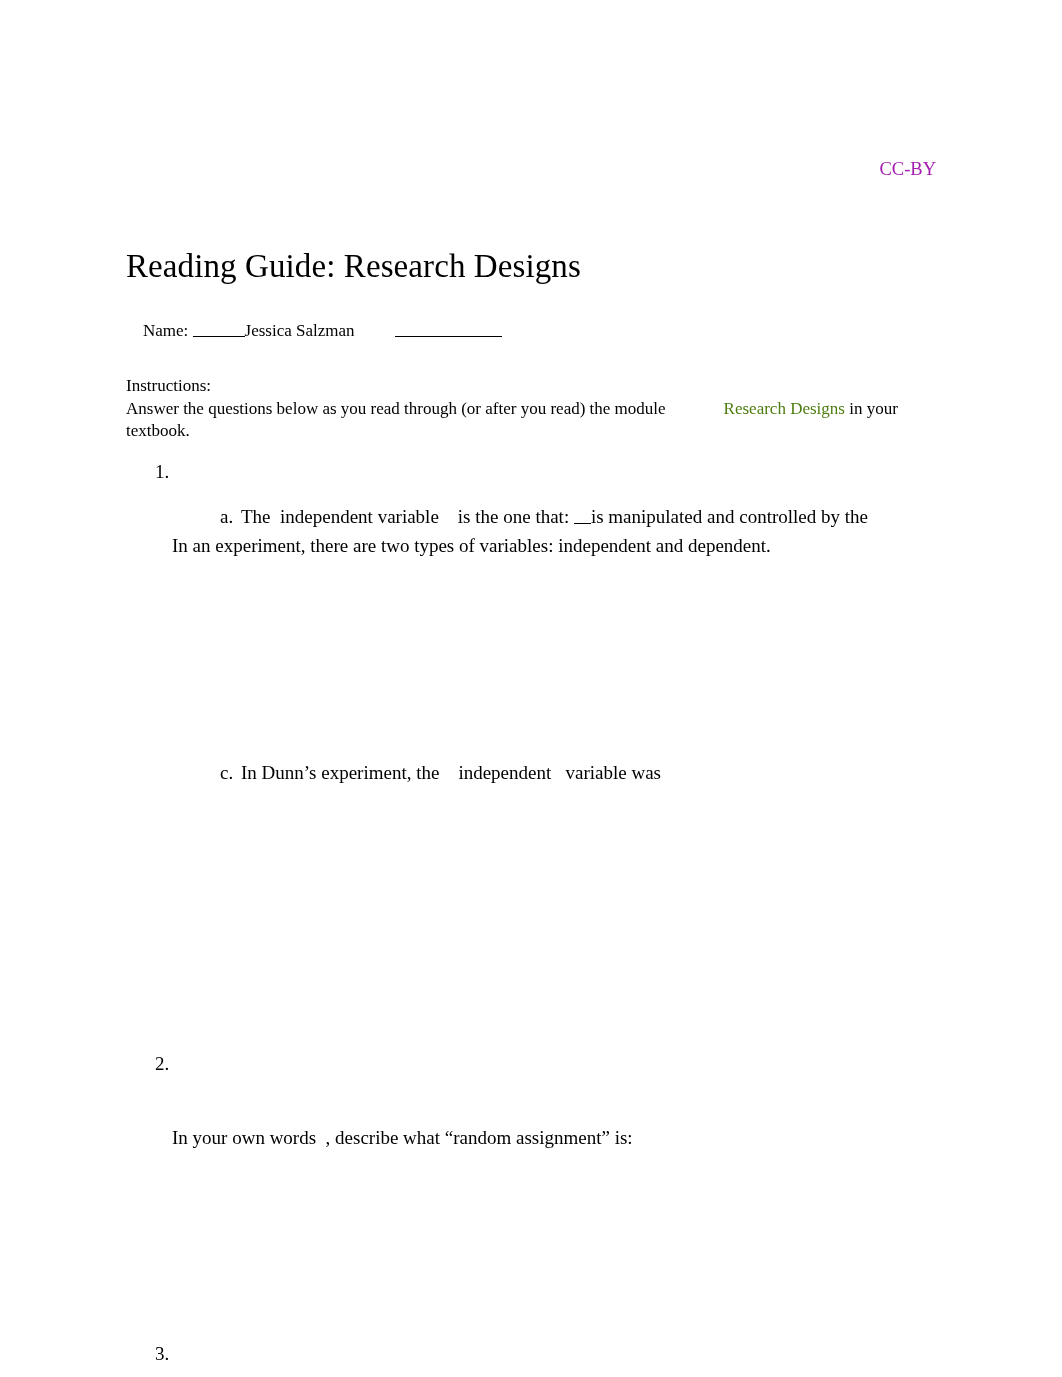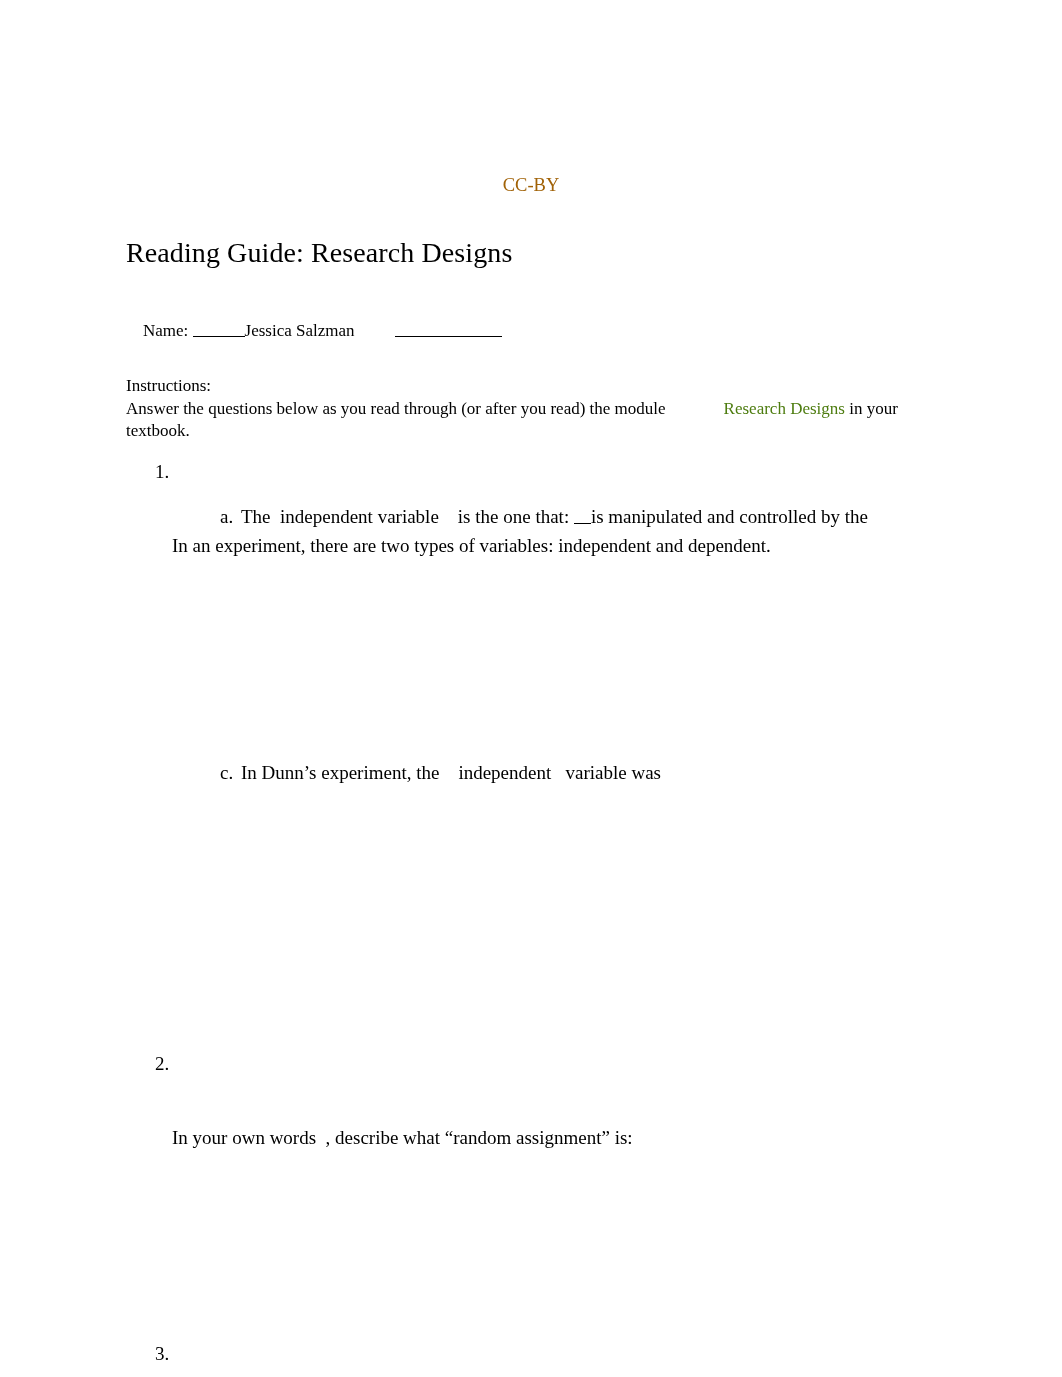--- a/index.html
+++ b/index.html
@@ -16,33 +16,32 @@
     color: #000000;
     overflow: hidden;
   }
 
   
   .cc-line {
     position: absolute;
     left: 126px;
     top: 158px;
     width: 810px;
-    text-align: center;
+    text-align: right;
     font-size: 18.5px;
     line-height: 1.25;
-    color: #a16207;
-    margin-top: 16px;
+    color: #a21caf;
   }
 
   
   .doc-title {
     position: absolute;
     left: 126px;
-    top: 237px;
-    font-size: 28px;
+    top: 248px;
+    font-size: 33px;
     font-weight: normal;
     letter-spacing: 0.1px;
     white-space: pre;
   }
 
   
   .name-line {
     position: absolute;
     left: 126px;
     top: 300px;

